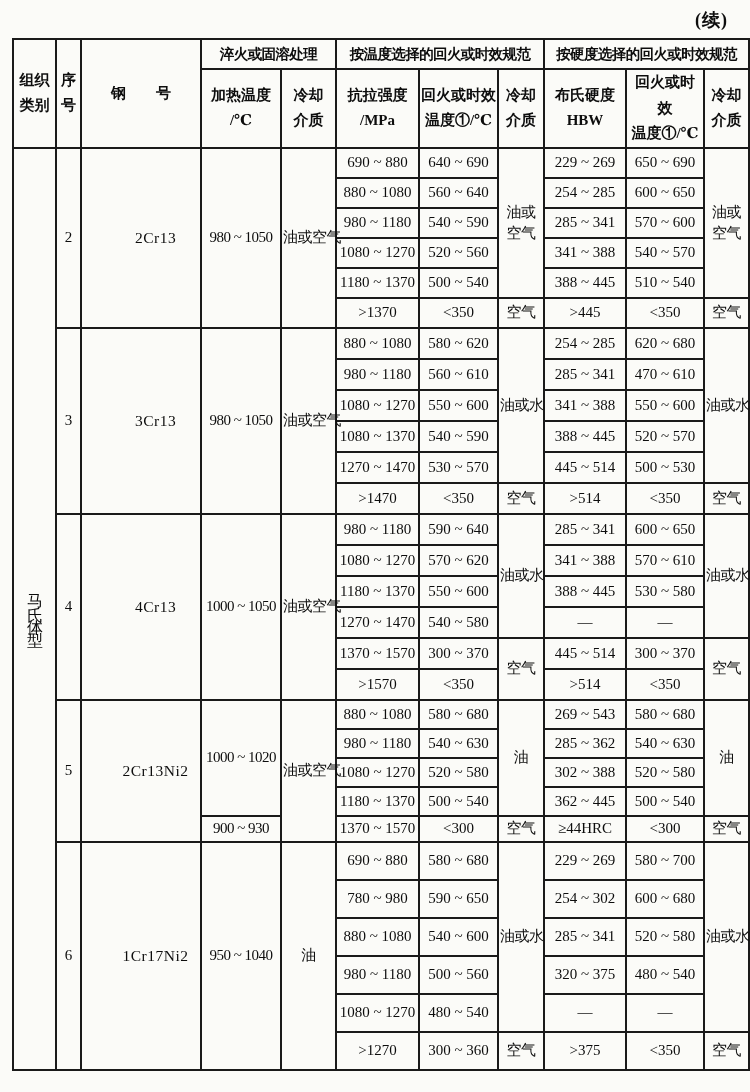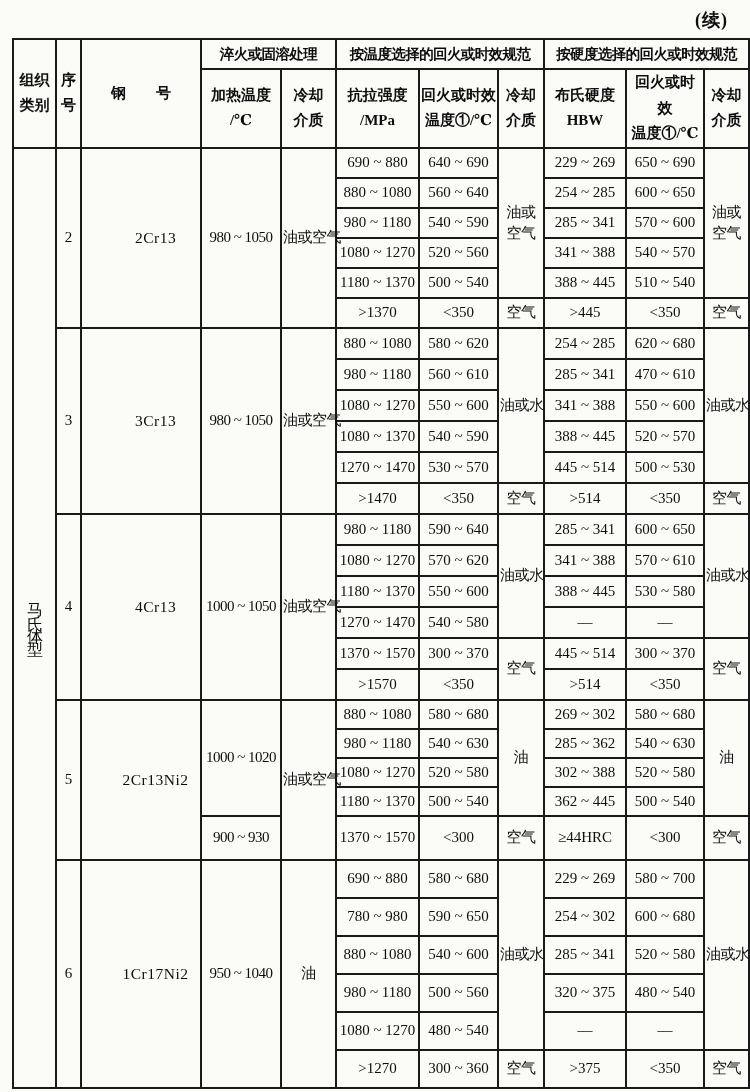--- a/index.html
+++ b/index.html
@@ -250,21 +250,21 @@
           <td>&lt;350</td>
         </tr>
         <tr style="height: 29px;">
           <td rowspan="5" class="serial">5</td>
           <td rowspan="5" class="steel">2Cr13Ni2</td>
           <td rowspan="4" class="qtemp">1000 ~ 1020</td>
           <td rowspan="5" class="medium">油或空气</td>
           <td>880 ~ 1080</td>
           <td>580 ~ 680</td>
           <td rowspan="4" class="medium">油</td>
-          <td>269 ~ 302</td>
+          <td>269 ~ 543</td>
           <td>580 ~ 680</td>
           <td rowspan="4" class="medium">油</td>
         </tr>
         <tr style="height: 29px;">
           <td>980 ~ 1180</td>
           <td>540 ~ 630</td>
           <td>285 ~ 362</td>
           <td>540 ~ 630</td>
         </tr>
         <tr style="height: 29px;">
@@ -272,21 +272,21 @@
           <td>520 ~ 580</td>
           <td>302 ~ 388</td>
           <td>520 ~ 580</td>
         </tr>
         <tr style="height: 29px;">
           <td>1180 ~ 1370</td>
           <td>500 ~ 540</td>
           <td>362 ~ 445</td>
           <td>500 ~ 540</td>
         </tr>
-        <tr style="height: 44px;">
+        <tr style="height: 26px;">
           <td class="qtemp">900 ~ 930</td>
           <td>1370 ~ 1570</td>
           <td>&lt;300</td>
           <td class="medium">空气</td>
           <td>≥44HRC</td>
           <td>&lt;300</td>
           <td class="medium">空气</td>
         </tr>
         <tr style="height: 38px;">
           <td rowspan="6" class="serial">6</td>

